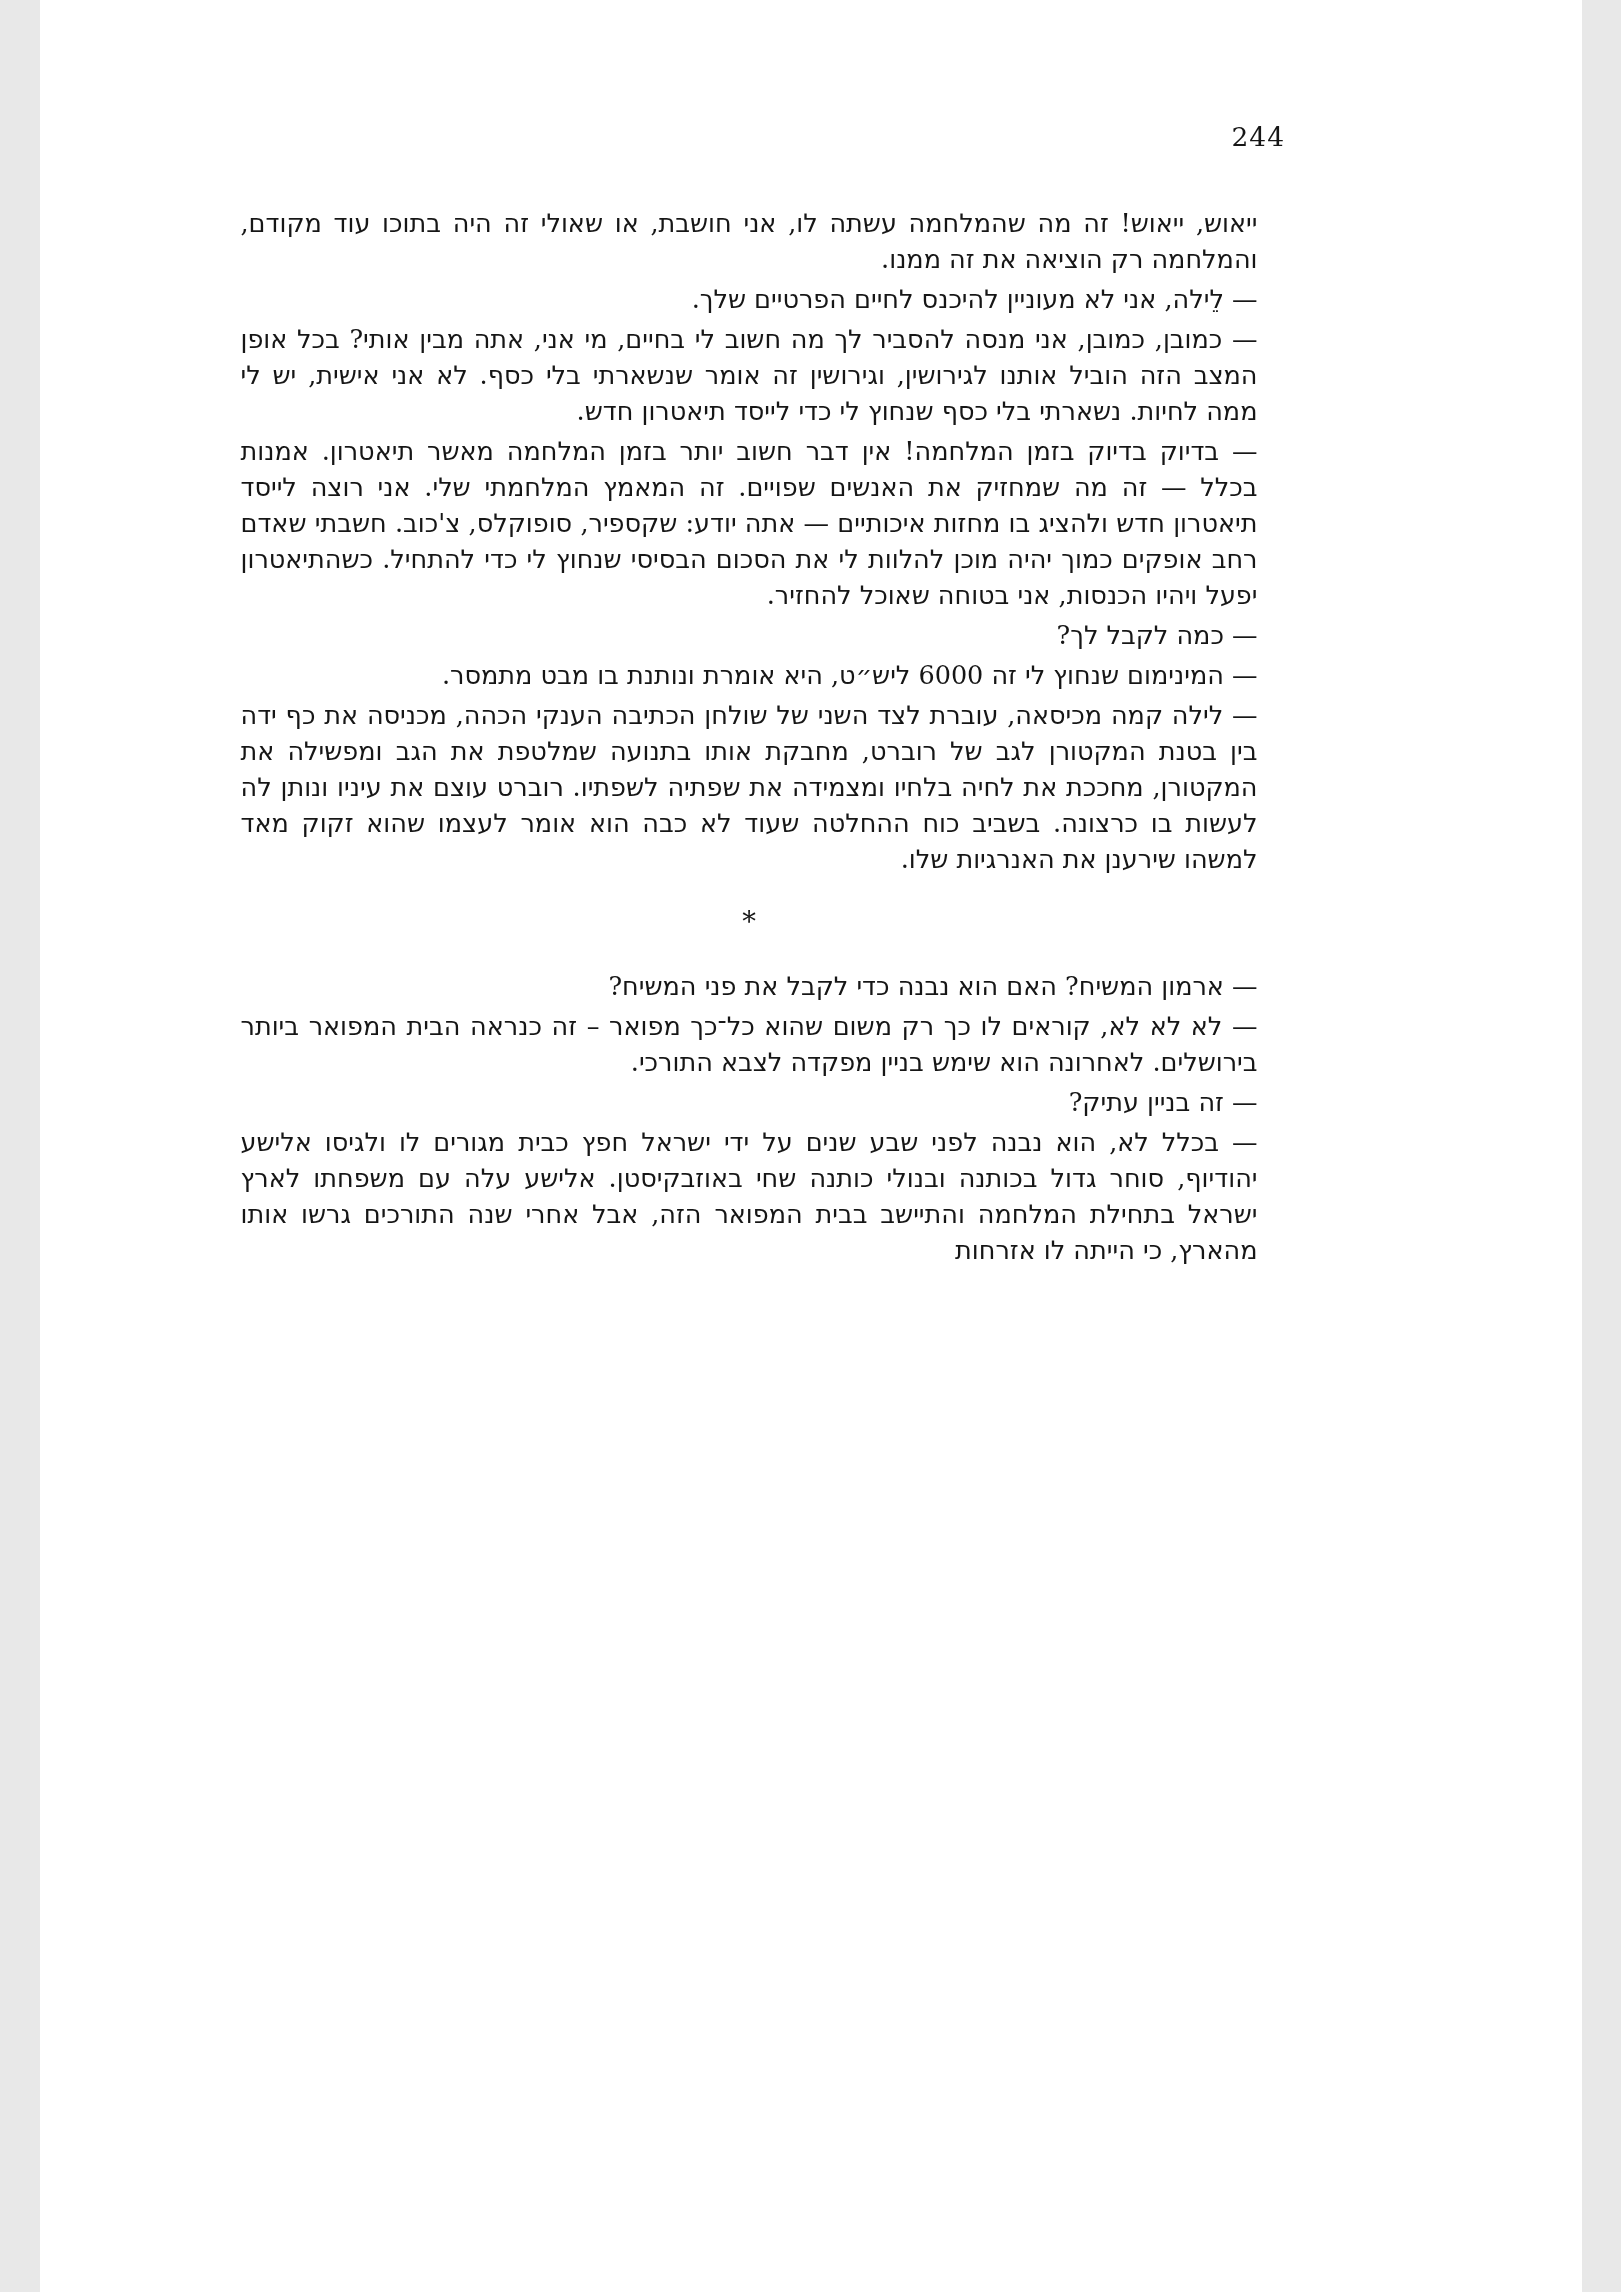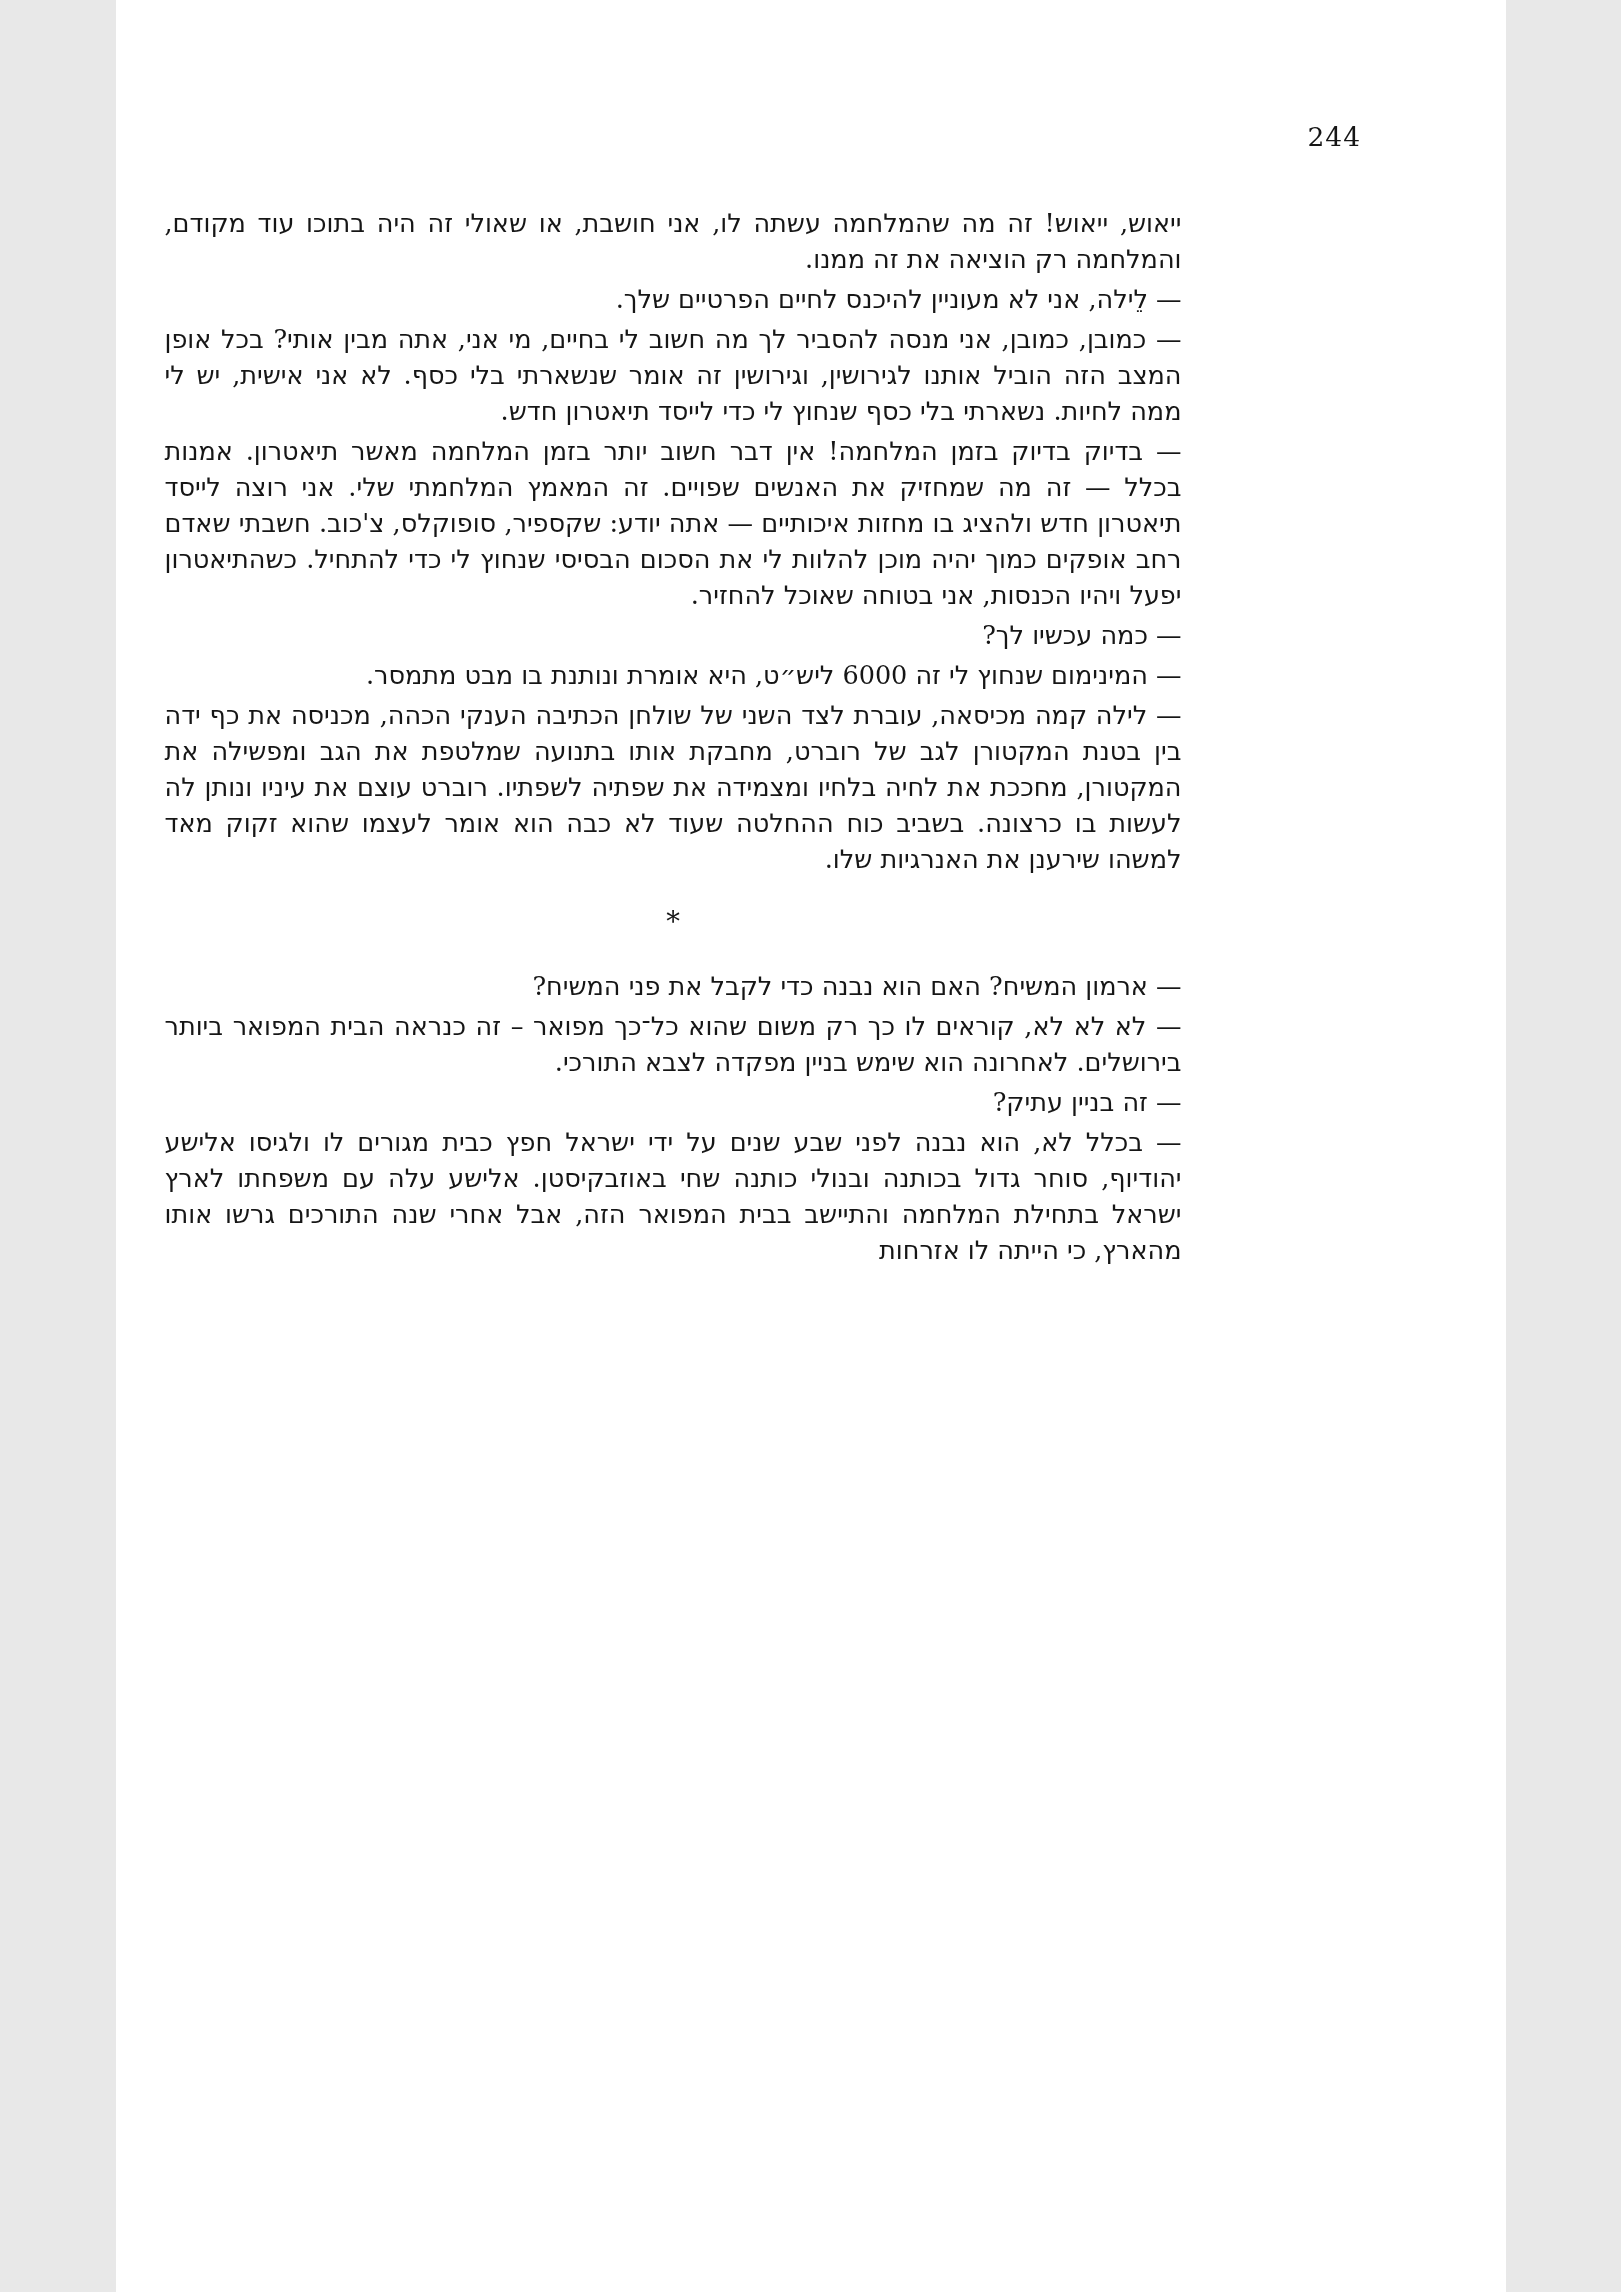--- a/index.html
+++ b/index.html
@@ -1,18 +1,18 @@
 <!DOCTYPE html>
 <html lang="he"><head>
 <meta charset="utf-8">
 <style>
   html, body { margin: 0; padding: 0; background: #e8e8e8; }
   .page {
     position: relative;
-    width: 1390px;
+    width: 1542px;
     height: 2293px;
     margin: 0 auto;
     background: #ffffff;
     font-family: "DejaVu Serif", "DejaVu Sans", serif;
     color: #161616;
     overflow: hidden;
   }
   .page-number {
     position: absolute;
     top: 120px;
@@ -45,21 +45,21 @@
 </head>
 <body>
 
 <div class="page">
   <div class="page-number">244</div>
   <div class="text-column">
     <p class="para">ייאוש, ייאוש!  זה מה שהמלחמה עשתה לו, אני חושבת, או שאולי זה היה בתוכו עוד מקודם, והמלחמה רק הוציאה את זה ממנו.</p>
     <p class="para">— לֵילה, אני לא מעוניין להיכנס לחיים הפרטיים שלך.</p>
     <p class="para">— כמובן, כמובן, אני מנסה להסביר לך מה חשוב לי בחיים, מי אני, אתה מבין אותי? בכל אופן המצב הזה הוביל אותנו לגירושין, וגירושין זה אומר שנשארתי בלי כסף. לא אני אישית, יש לי ממה לחיות. נשארתי בלי כסף שנחוץ לי כדי לייסד תיאטרון חדש.</p>
     <p class="para">— בדיוק בדיוק בזמן המלחמה! אין דבר חשוב יותר בזמן המלחמה מאשר תיאטרון. אמנות בכלל — זה מה שמחזיק את האנשים שפויים. זה המאמץ המלחמתי שלי. אני רוצה לייסד תיאטרון חדש ולהציג בו מחזות איכותיים — אתה יודע: שקספיר, סופוקלס, צ'כוב. חשבתי שאדם רחב אופקים כמוך יהיה מוכן להלוות לי את הסכום הבסיסי שנחוץ לי כדי להתחיל. כשהתיאטרון יפעל ויהיו הכנסות, אני בטוחה שאוכל להחזיר.</p>
-    <p class="para">— כמה עכשיו לך?</p>
+    <p class="para">— כמה לקבל לך?</p>
     <p class="para">— המינימום שנחוץ לי זה 6000 ליש״ט, היא אומרת ונותנת בו מבט מתמסר.</p>
     <p class="para">— לילה קמה מכיסאה, עוברת לצד השני של שולחן הכתיבה הענקי הכהה, מכניסה את כף ידה בין בטנת המקטורן לגב של רוברט, מחבקת אותו בתנועה שמלטפת את הגב ומפשילה את המקטורן, מחככת את לחיה בלחיו ומצמידה את שפתיה לשפתיו. רוברט עוצם את עיניו ונותן לה לעשות בו כרצונה.  בשביב כוח ההחלטה שעוד לא כבה הוא אומר לעצמו שהוא זקוק מאד למשהו שירענן את האנרגיות שלו.</p>
     <div class="separator">*</div>
     <p class="para">— ארמון המשיח? האם הוא נבנה כדי לקבל את פני המשיח?</p>
     <p class="para">— לא לא לא, קוראים לו כך רק משום שהוא כל־כך מפואר – זה כנראה הבית המפואר ביותר בירושלים. לאחרונה הוא שימש בניין מפקדה לצבא התורכי.</p>
     <p class="para">— זה בניין עתיק?</p>
     <p class="para">— בכלל לא, הוא נבנה לפני שבע שנים על ידי ישראל חפץ כבית מגורים לו ולגיסו אלישע יהודיוף, סוחר גדול בכותנה ובנולי כותנה שחי באוזבקיסטן. אלישע עלה עם משפחתו לארץ ישראל בתחילת המלחמה והתיישב בבית המפואר הזה, אבל אחרי שנה התורכים גרשו אותו מהארץ, כי הייתה לו אזרחות</p>
   </div>
 </div>
 

